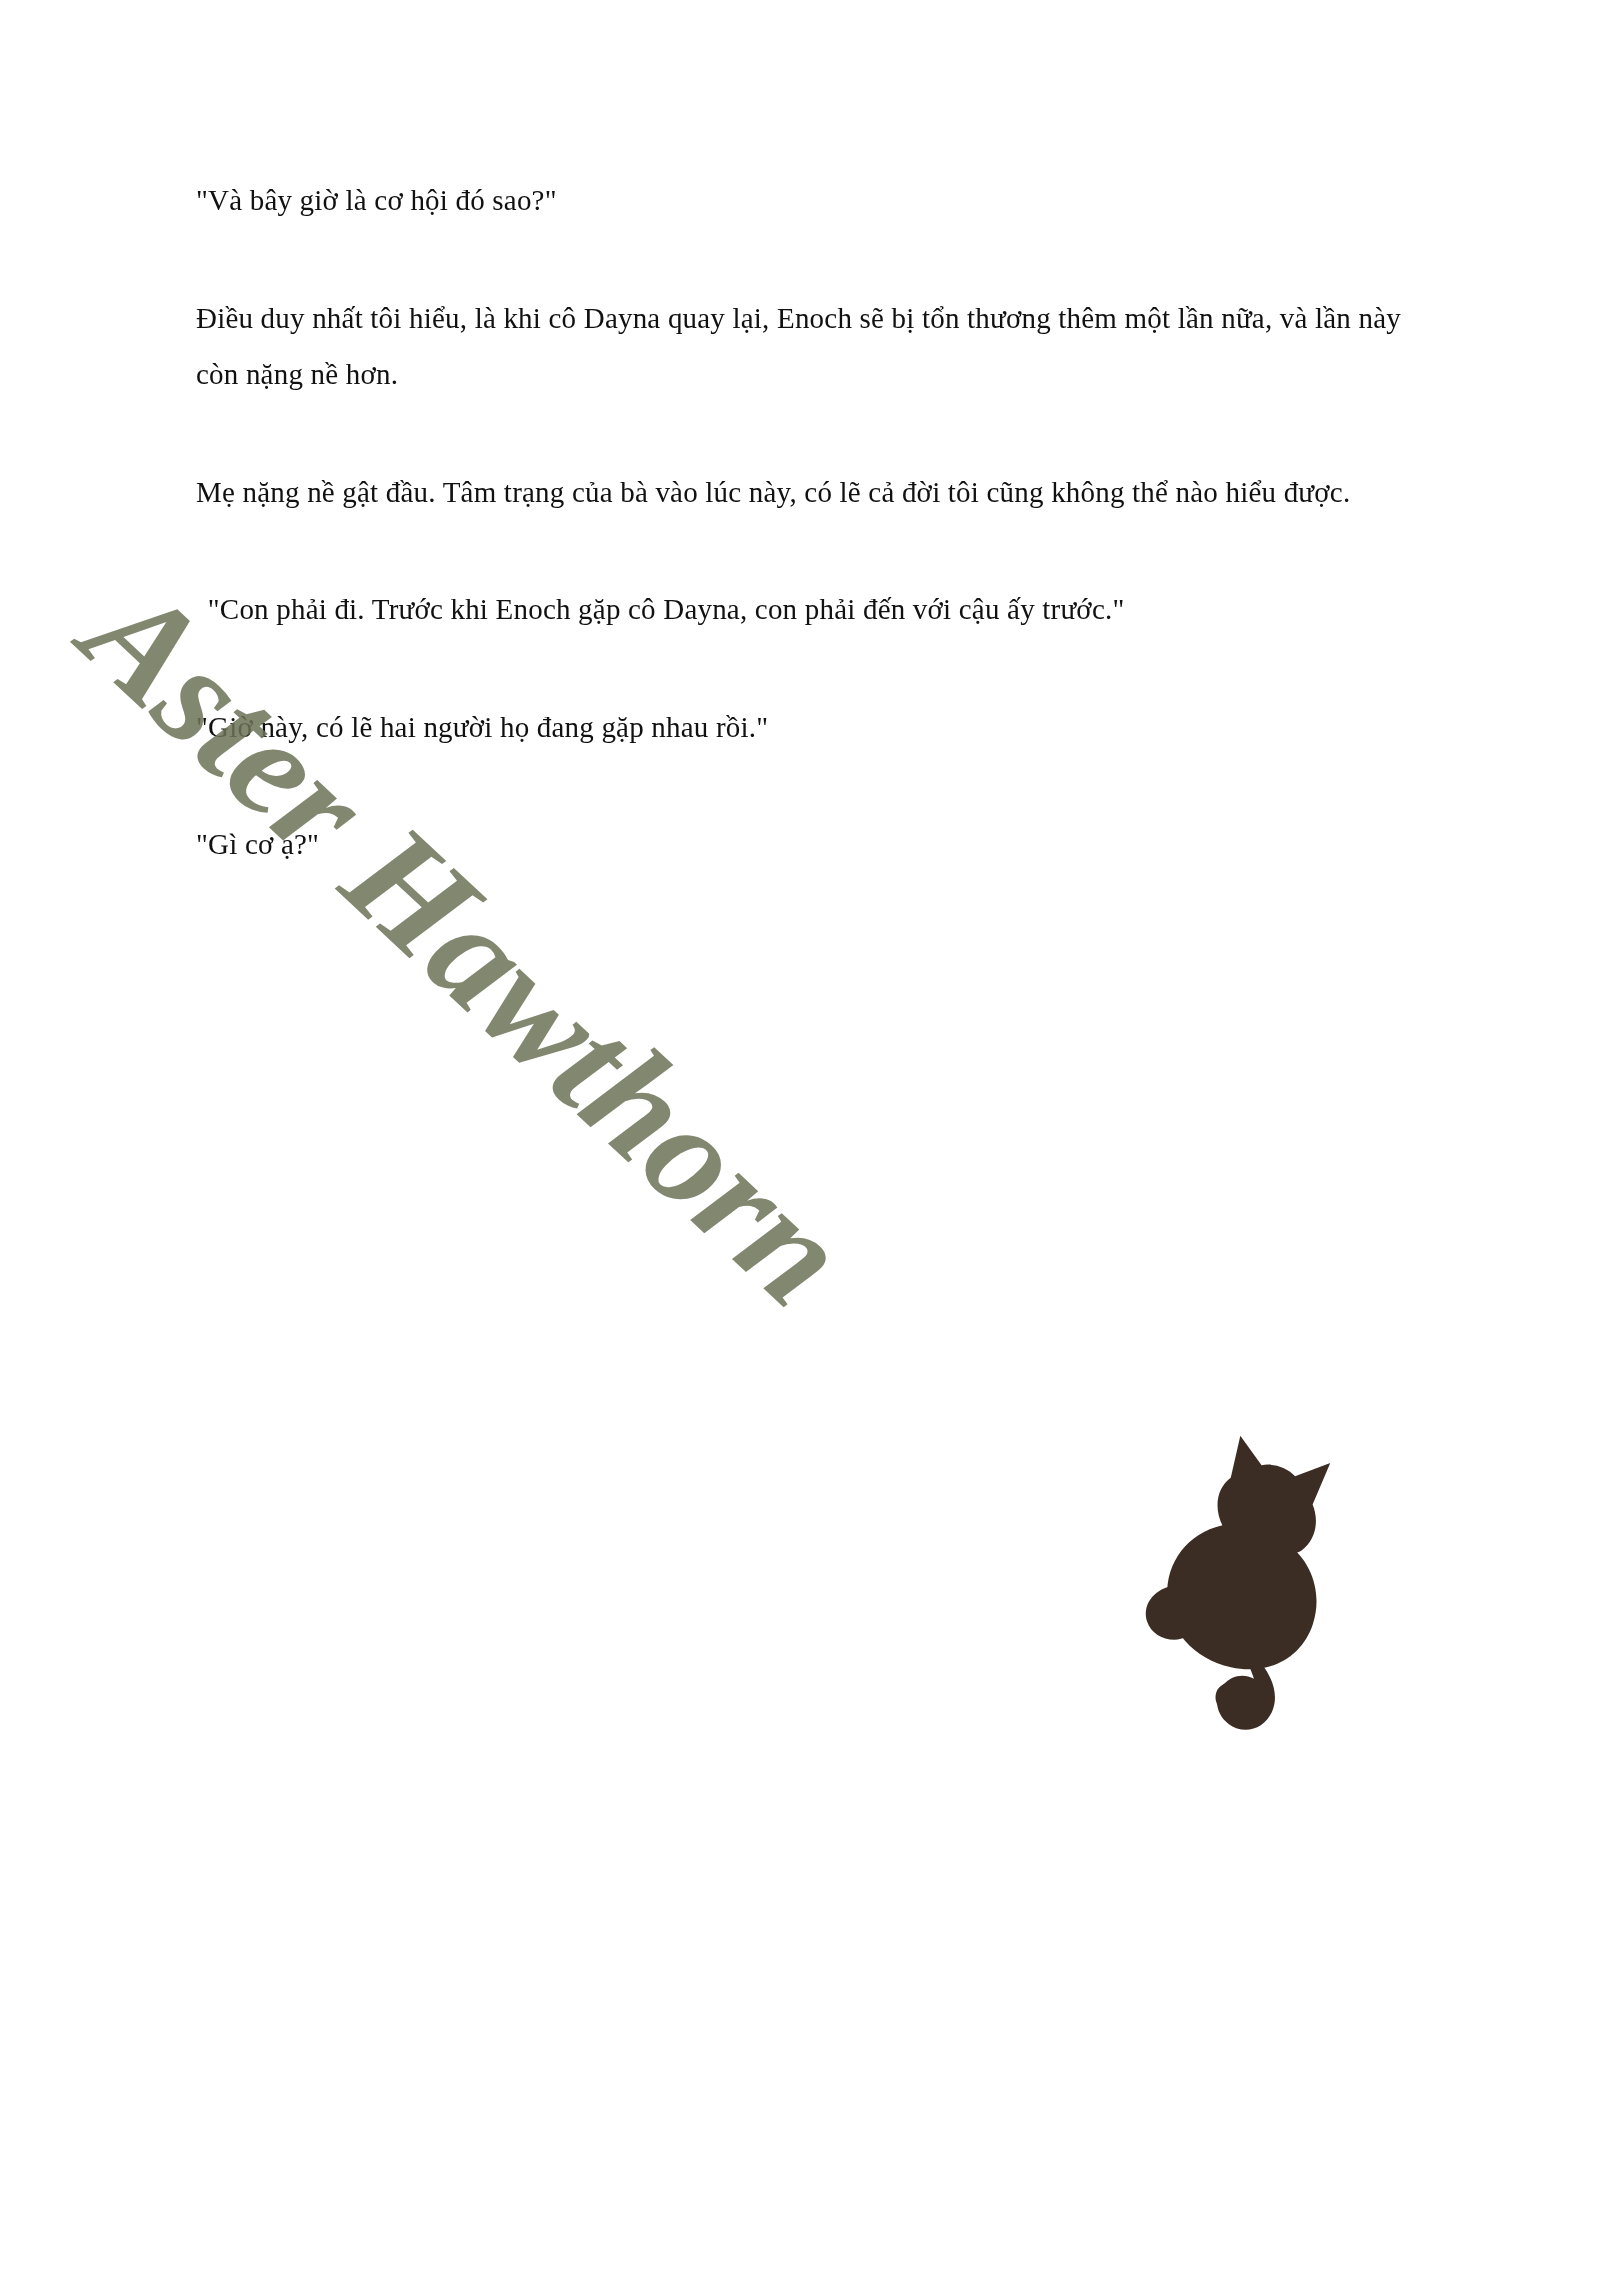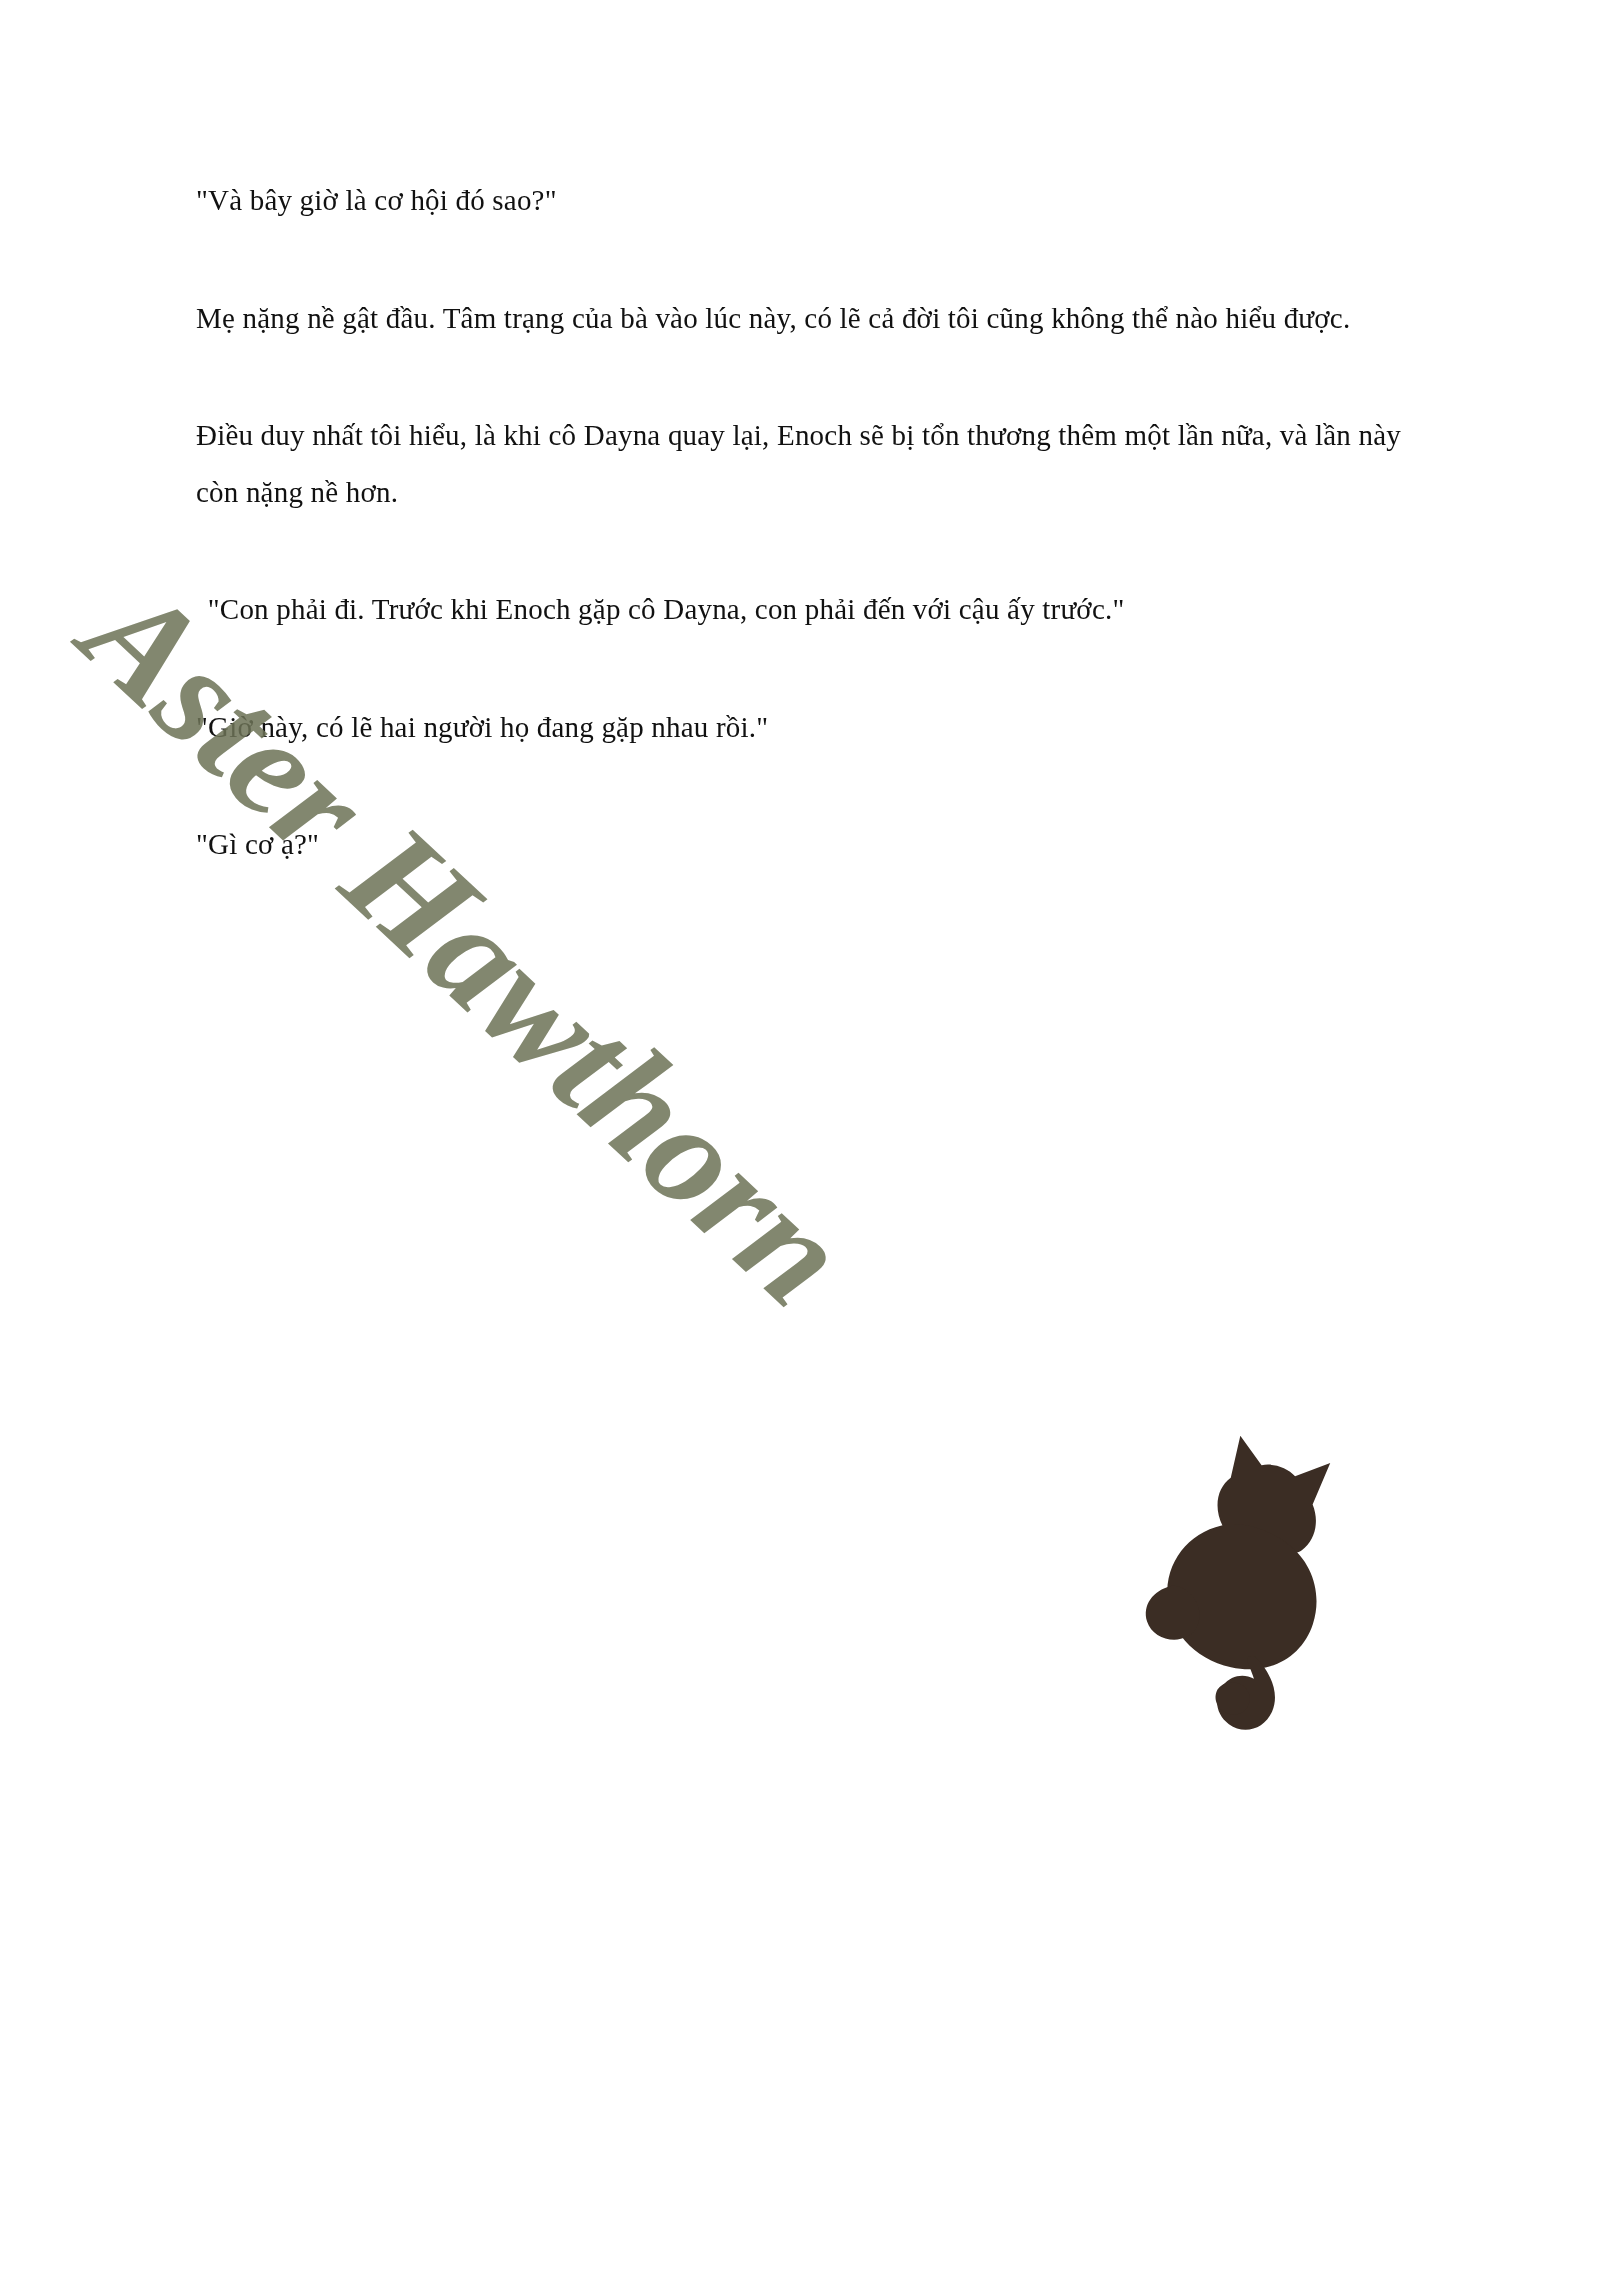--- a/index.html
+++ b/index.html
@@ -76,22 +76,22 @@
     height: 100%;
   }
 </style>
 </head>
 <body>
 
 <div class="page">
 
   <div class="content">
     <p class="para">"Và bây giờ là cơ hội đó sao?"</p>
+    <p class="para">Điều duy nhất tôi hiểu, là khi cô Dayna quay lại, Enoch sẽ bị tổn thương thêm một lần nữa, và lần này còn nặng nề hơn.</p>
     <p class="para">Mẹ nặng nề gật đầu. Tâm trạng của bà vào lúc này, có lẽ cả đời tôi cũng không thể nào hiểu được.</p>
-    <p class="para">Điều duy nhất tôi hiểu, là khi cô Dayna quay lại, Enoch sẽ bị tổn thương thêm một lần nữa, và lần này còn nặng nề hơn.</p>
     <p class="para indent">"Con phải đi. Trước khi Enoch gặp cô Dayna, con phải đến với cậu ấy trước."</p>
     <p class="para">"Giờ này, có lẽ hai người họ đang gặp nhau rồi."</p>
     <p class="para">"Gì cơ ạ?"</p>
   </div>
 
   <div class="watermark">Aster Hawthorn</div>
 
   <div class="cat-mark">
     <svg viewBox="0 0 230 310" xmlns="http://www.w3.org/2000/svg">
       <g fill="#3b2d24" transform="rotate(18 115 155)">

